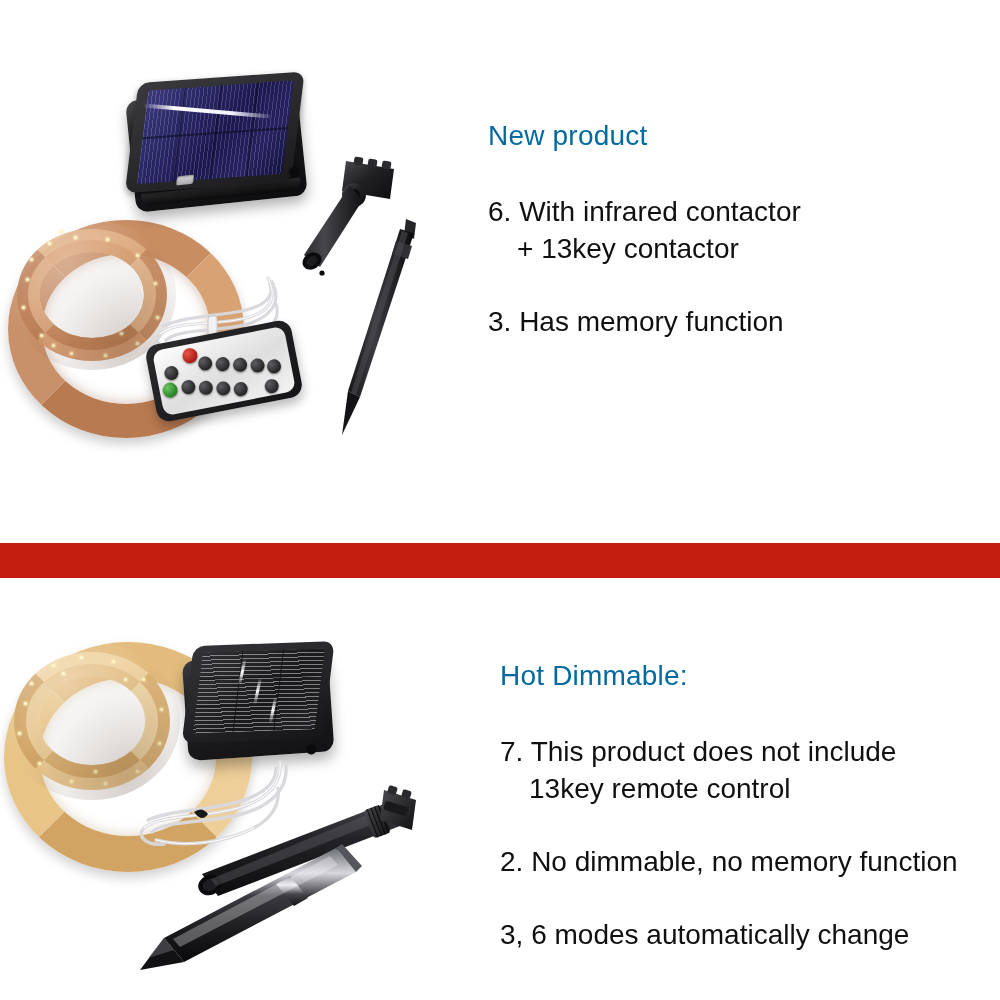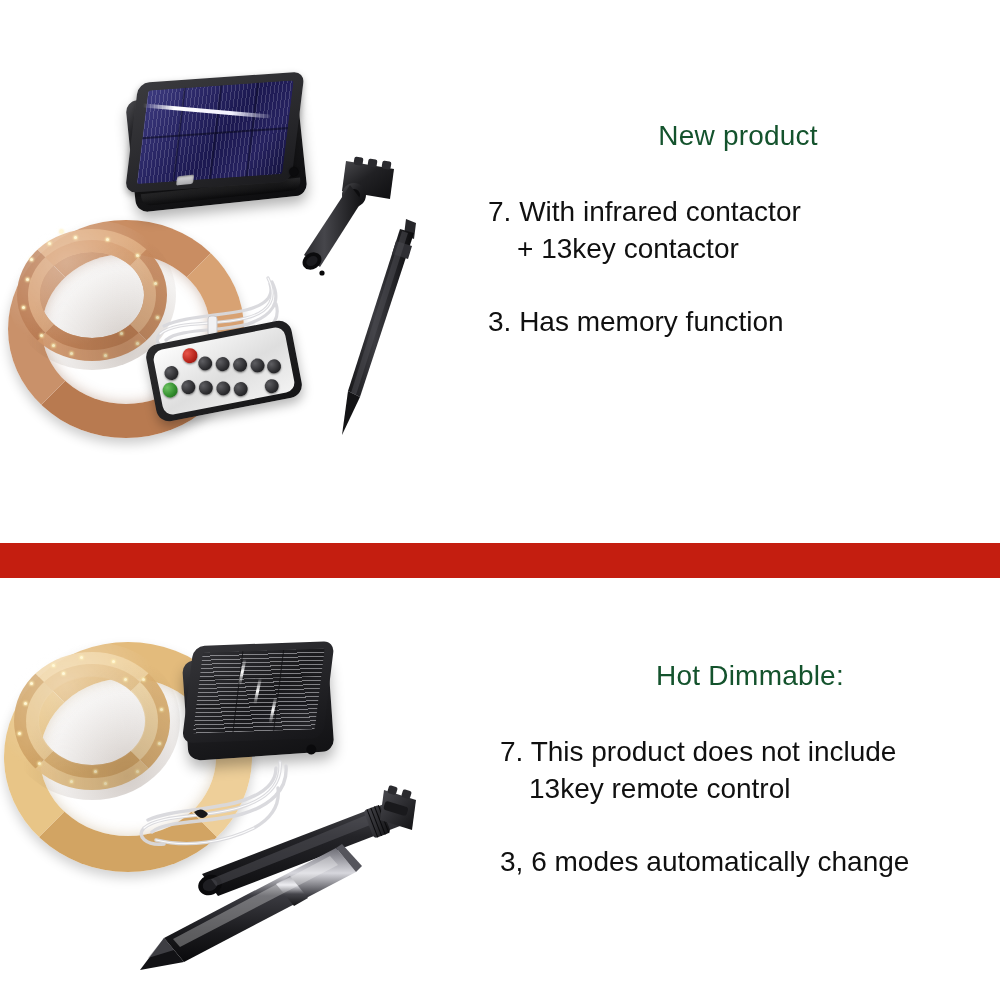--- a/index.html
+++ b/index.html
@@ -17,21 +17,21 @@
   
   .divider{
     position:absolute;left:0;width:1000px;height:35px;
     background:#c41e10;
   }
 
   
   .textpanel{position:absolute;}
   .tp-heading{
     font-size:28px;font-weight:400;letter-spacing:.2px;
-    color:#14532d;white-space:nowrap;text-align:center;
+    color:#0369a1;white-space:nowrap;
   }
   .tp-list{margin:0;padding:0;list-style:none;}
   .tp-item{
     font-size:28px;font-weight:400;color:#101010;
     white-space:nowrap;line-height:1.32;
   }
   .tp-item .sub{display:block;padding-left:29px;}
 
   
   .stage{position:absolute;}
@@ -333,21 +333,21 @@
         <i class="key" style="left:110px;top:31px;width:14px;height:14px;"></i>
         <i class="key" style="left:104px;top:50px;width:14px;height:14px;"></i>
       </div>
     </div>
   </div>
 
   <div class="textpanel" style="left:488px;top:120px;width:500px;">
     <div class="tp-heading">New product</div>
     <ul class="tp-list" style="margin-top:42px;">
       <li class="tp-item" style="margin-bottom:36px;">
-        <span>7. With infrared contactor</span>
+        <span>6. With infrared contactor</span>
         <span class="sub">+ 13key contactor</span>
       </li>
       <li class="tp-item" style="margin-bottom:53px;">
         <span>3. Has memory function</span>
       </li>
     </ul>
   </div>
 
   <div class="divider" style="top: 543px; background: rgb(196, 30, 16); height: 35px;"></div>
 
@@ -480,19 +480,22 @@
     </div>
   </div>
 
   <div class="textpanel" style="left:500px;top:660px;width:500px;">
     <div class="tp-heading">Hot Dimmable:</div>
     <ul class="tp-list" style="margin-top:42px;">
       <li class="tp-item" style="margin-bottom:36px;">
         <span>7. This product does not include</span>
         <span class="sub">13key remote control</span>
       </li>
+      <li class="tp-item" style="margin-bottom:36px;">
+        <span>2. No dimmable, no memory function</span>
+      </li>
       <li class="tp-item">
         <span>3, 6 modes automatically change</span>
       </li>
     </ul>
   </div>
 
 </div>
 
 </body></html>

